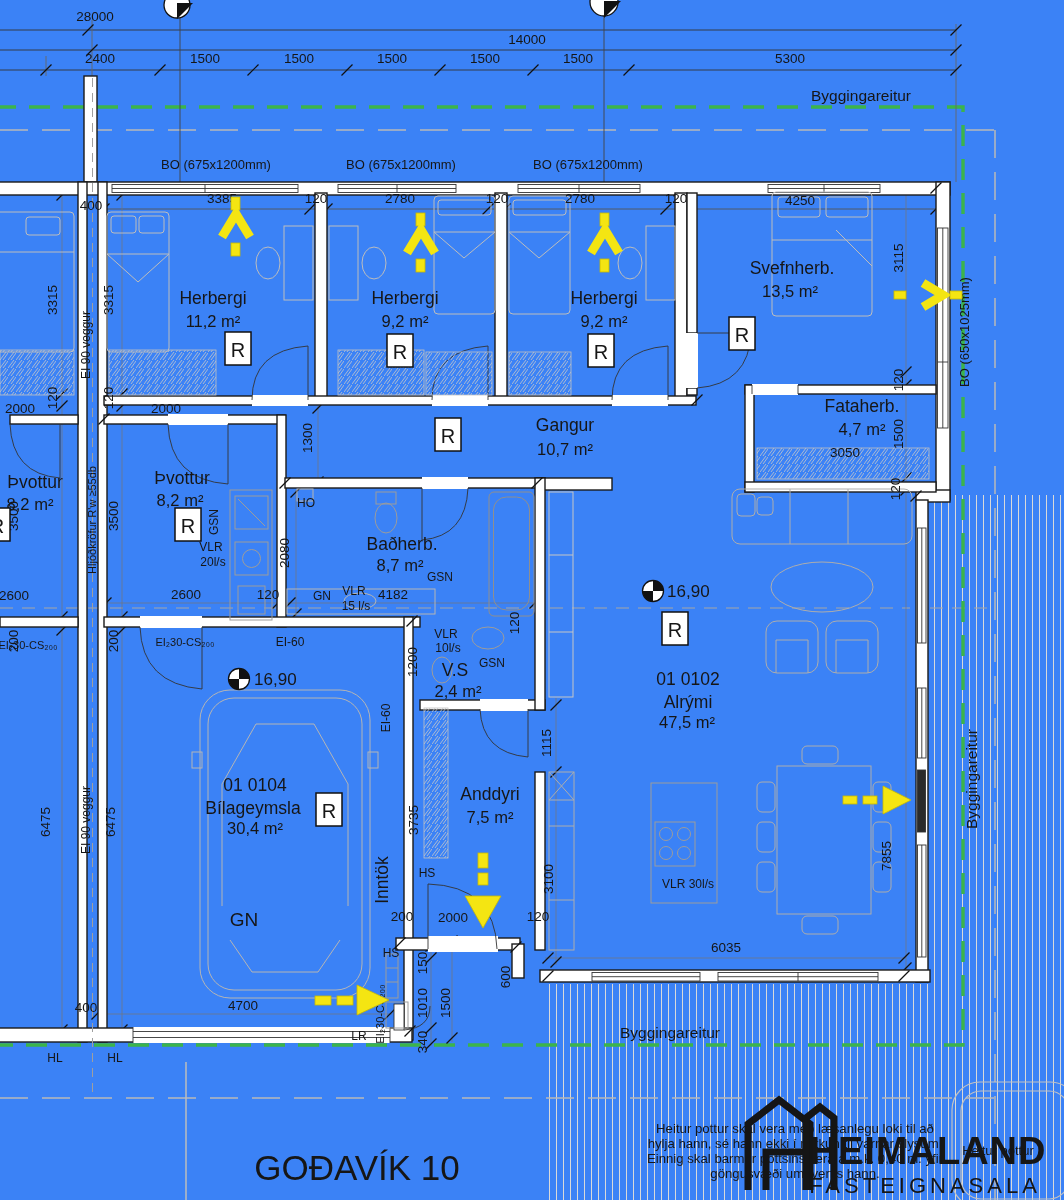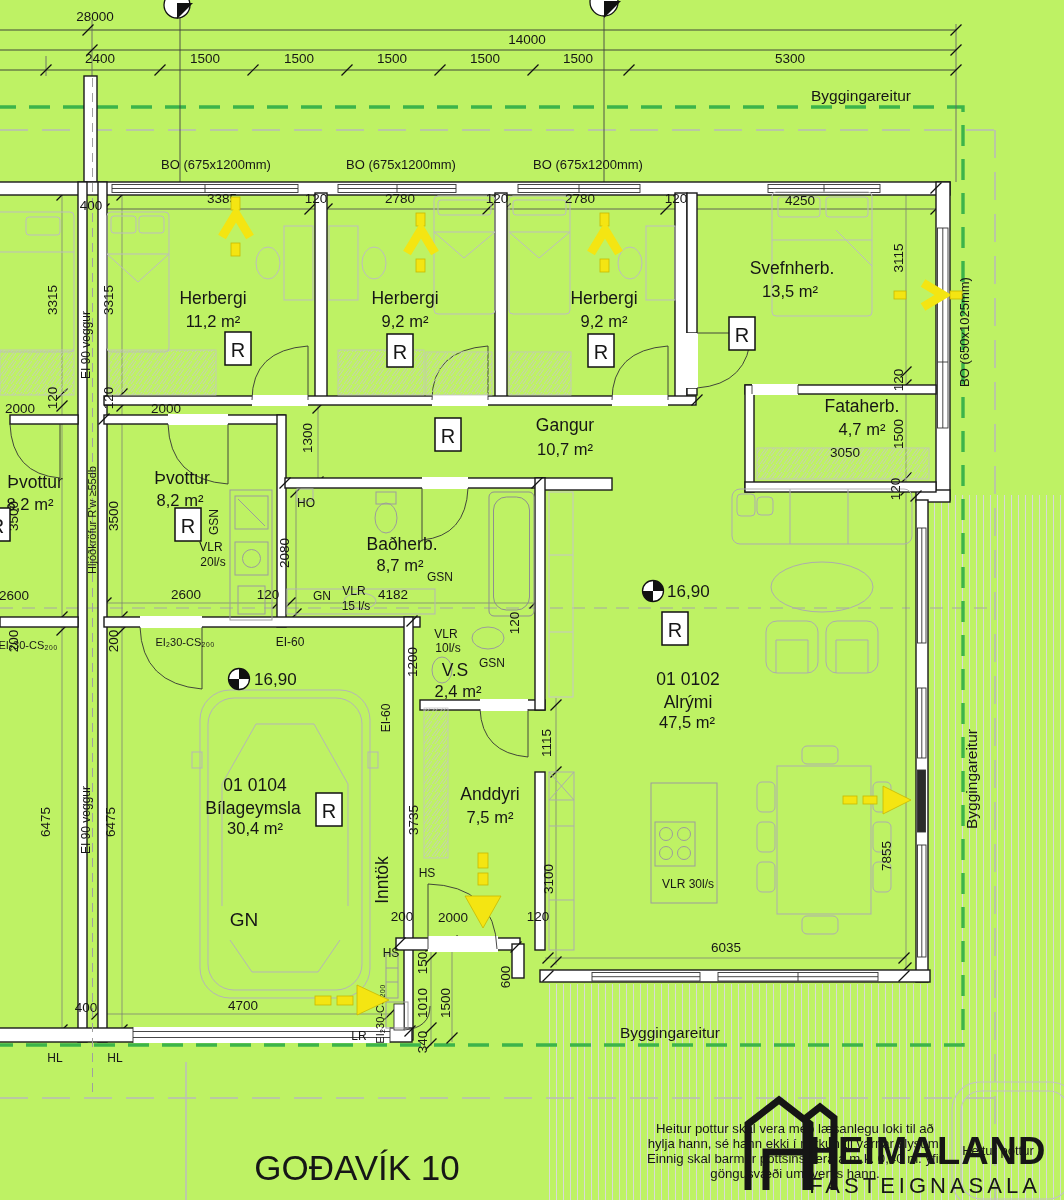--- a/index.html
+++ b/index.html
@@ -1,16 +1,16 @@
 <!DOCTYPE html>
 <html><head>
 <meta charset="utf-8">
 <style>
   html,body{margin:0;padding:0;background:#fff;}
-  .canvas{position:relative;width:1064px;height:1200px;background:#bef264;overflow:hidden;font-family:"Liberation Sans",sans-serif;}
+  .canvas{position:relative;width:1064px;height:1200px;background:#3b82f6;overflow:hidden;font-family:"Liberation Sans",sans-serif;}
   svg{position:absolute;left:0;top:0;}
   text.t{font-family:"Liberation Sans",sans-serif;fill:#161616;text-anchor:middle;}
   .d{font-size:13.5px;}
   .sm{font-size:12px;}
   .xs{font-size:11px;}
   .rm{font-size:17.5px;}
   .ar{font-size:16.5px;}
   .rb{font-size:20px;}
   .kl{font-size:17px;}
   .bo{font-size:13px;}

